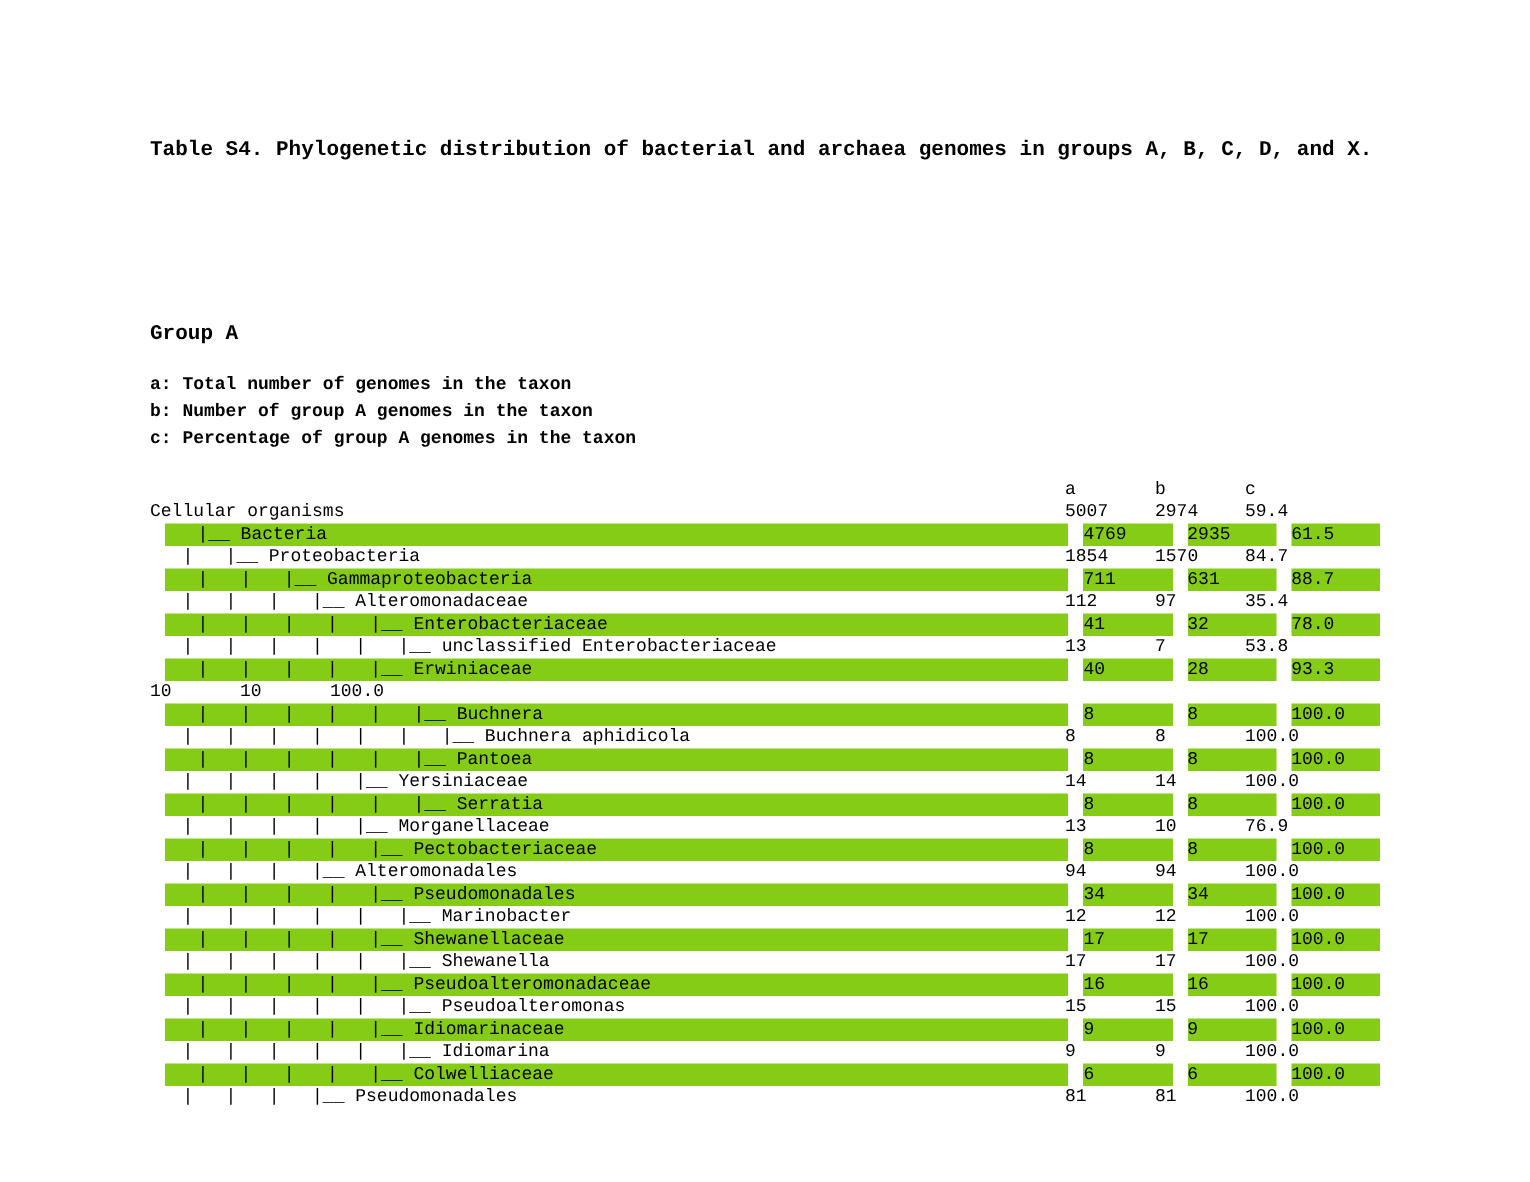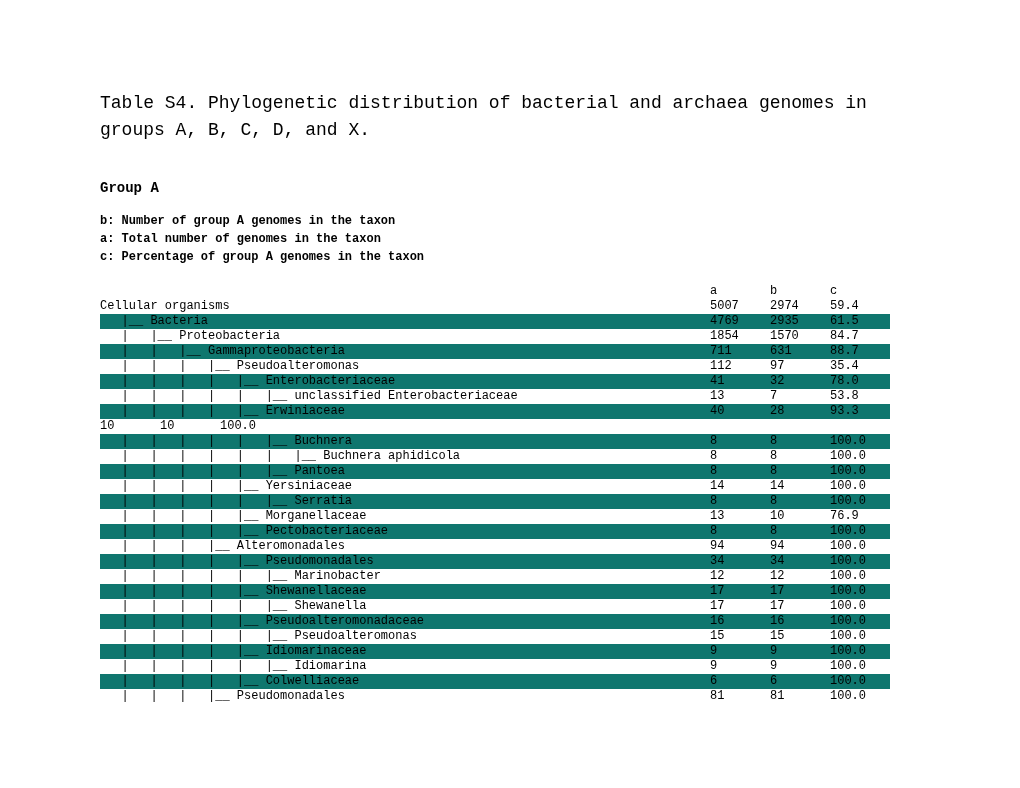--- a/index.html
+++ b/index.html
@@ -8,24 +8,24 @@
     background: #fff;
     color: #000;
     margin: 0;
     padding: 0;
     width: 1020px;
   }
   .page {
     padding: 90px 100px 40px 100px;
   }
   .title {
-    font-size: 18px;
-    font-weight: normal;
+    font-size: 14px;
+    font-weight: bold;
     line-height: 1.5;
-    margin-bottom: 36px;
+    margin-bottom: 104px;
   }
   .subhead {
     font-size: 14px;
     font-weight: bold;
     margin-bottom: 16px;
   }
   .legend {
     font-weight: bold;
     font-size: 12px;
     line-height: 1.5;
@@ -42,46 +42,46 @@
   }
   .lbl {
     width: 610px;
     white-space: pre;
   }
   .cola, .colb, .colc {
     width: 60px;
     text-align: left;
     white-space: pre;
   }
-  .alt { background: #0f766e; }
+  .alt { background: #84cc16; margin-left: 10px; }
 </style>
 </head>
 <body>
 
 <div class="page">
   <div class="title">Table S4. Phylogenetic distribution of bacterial and archaea genomes in groups A, B, C, D, and X.</div>
   <div class="subhead">Group A</div>
   <div class="legend">
+    <div>a: Total number of genomes in the taxon</div>
     <div>b: Number of group A genomes in the taxon</div>
-    <div>a: Total number of genomes in the taxon</div>
     <div>c: Percentage of group A genomes in the taxon</div>
   </div>
   <div class="table">
     <div class="row">
       <span class="lbl"> </span>
       <span class="cola">a</span>
       <span class="colb">b</span>
       <span class="colc">c</span>
     </div>
     <div id="rows-container">
         <div class="row"><span class="lbl">Cellular organisms</span><span class="cola">5007</span><span class="colb">2974</span><span class="colc">59.4</span></div>
         <div class="row"><span class="lbl alt">   |__ Bacteria</span><span class="cola alt">4769</span><span class="colb alt">2935</span><span class="colc alt">61.5</span></div>
         <div class="row"><span class="lbl">   |   |__ Proteobacteria</span><span class="cola">1854</span><span class="colb">1570</span><span class="colc">84.7</span></div>
         <div class="row"><span class="lbl alt">   |   |   |__ Gammaproteobacteria</span><span class="cola alt">711</span><span class="colb alt">631</span><span class="colc alt">88.7</span></div>
-        <div class="row"><span class="lbl">   |   |   |   |__ Pseudoalteromonas</span><span class="cola">112</span><span class="colb">97</span><span class="colc">35.4</span></div>
+        <div class="row"><span class="lbl">   |   |   |   |__ Alteromonadaceae</span><span class="cola">112</span><span class="colb">97</span><span class="colc">35.4</span></div>
         <div class="row"><span class="lbl alt">   |   |   |   |   |__ Enterobacteriaceae</span><span class="cola alt">41</span><span class="colb alt">32</span><span class="colc alt">78.0</span></div>
         <div class="row"><span class="lbl">   |   |   |   |   |   |__ unclassified Enterobacteriaceae</span><span class="cola">13</span><span class="colb">7</span><span class="colc">53.8</span></div>
         <div class="row"><span class="lbl alt">   |   |   |   |   |__ Erwiniaceae</span><span class="cola alt">40</span><span class="colb alt">28</span><span class="colc alt">93.3</span></div>
         <div class="row"><span class="cola">10</span><span class="colb">10</span><span class="colc">100.0</span></div>
         <div class="row"><span class="lbl alt">   |   |   |   |   |   |__ Buchnera</span><span class="cola alt">8</span><span class="colb alt">8</span><span class="colc alt">100.0</span></div>
         <div class="row"><span class="lbl">   |   |   |   |   |   |   |__ Buchnera aphidicola</span><span class="cola">8</span><span class="colb">8</span><span class="colc">100.0</span></div>
         <div class="row"><span class="lbl alt">   |   |   |   |   |   |__ Pantoea</span><span class="cola alt">8</span><span class="colb alt">8</span><span class="colc alt">100.0</span></div>
         <div class="row"><span class="lbl">   |   |   |   |   |__ Yersiniaceae</span><span class="cola">14</span><span class="colb">14</span><span class="colc">100.0</span></div>
         <div class="row"><span class="lbl alt">   |   |   |   |   |   |__ Serratia</span><span class="cola alt">8</span><span class="colb alt">8</span><span class="colc alt">100.0</span></div>
         <div class="row"><span class="lbl">   |   |   |   |   |__ Morganellaceae</span><span class="cola">13</span><span class="colb">10</span><span class="colc">76.9</span></div>

